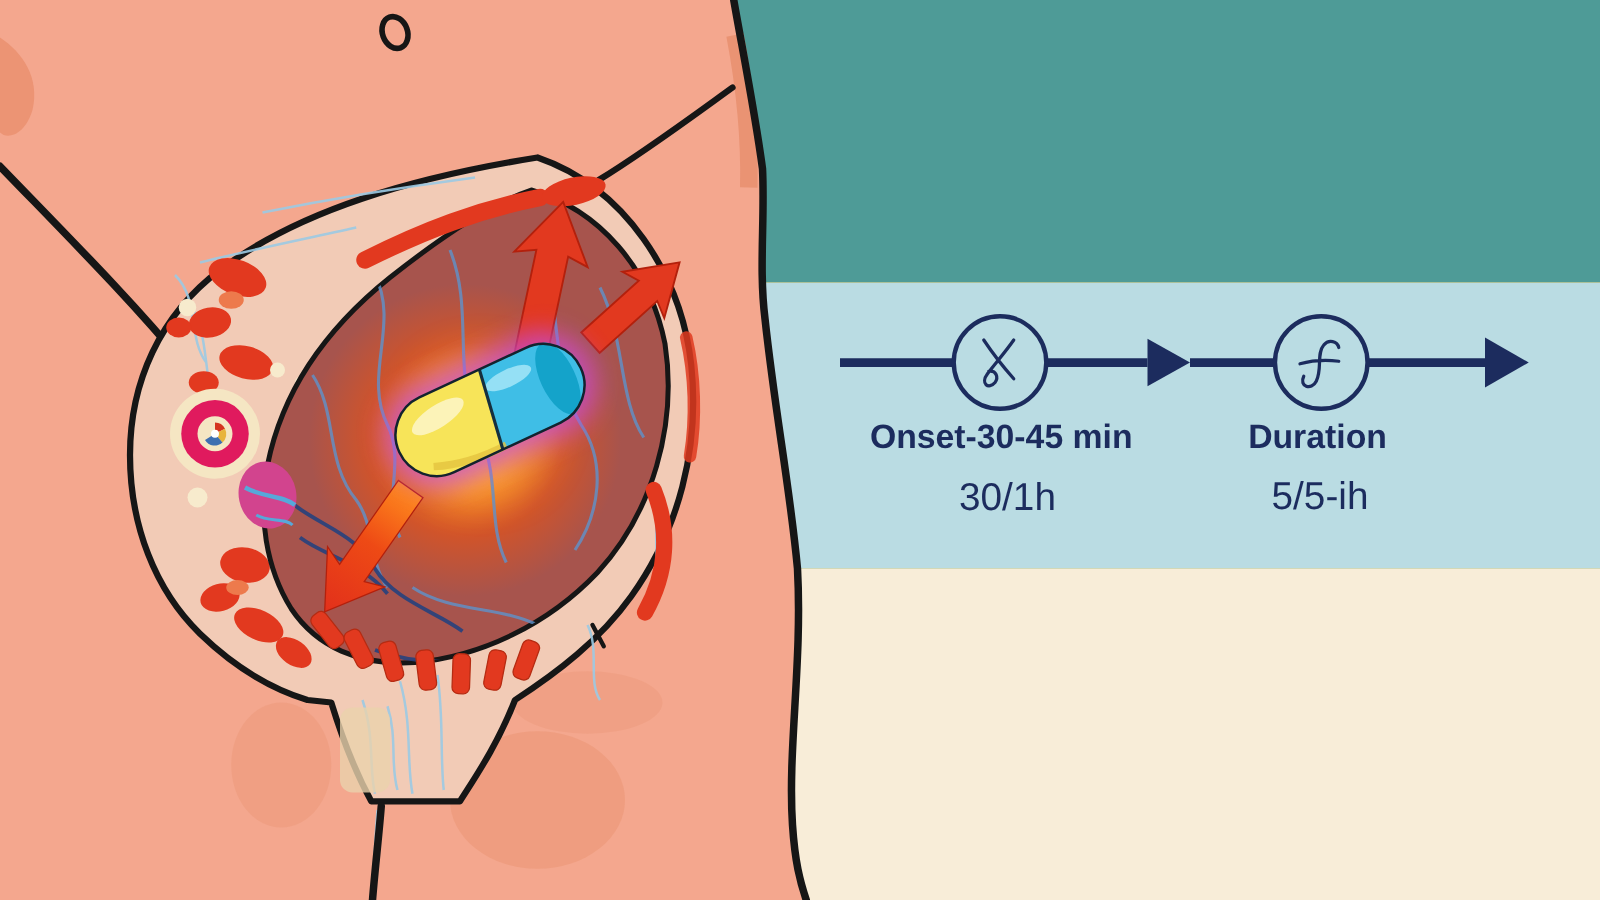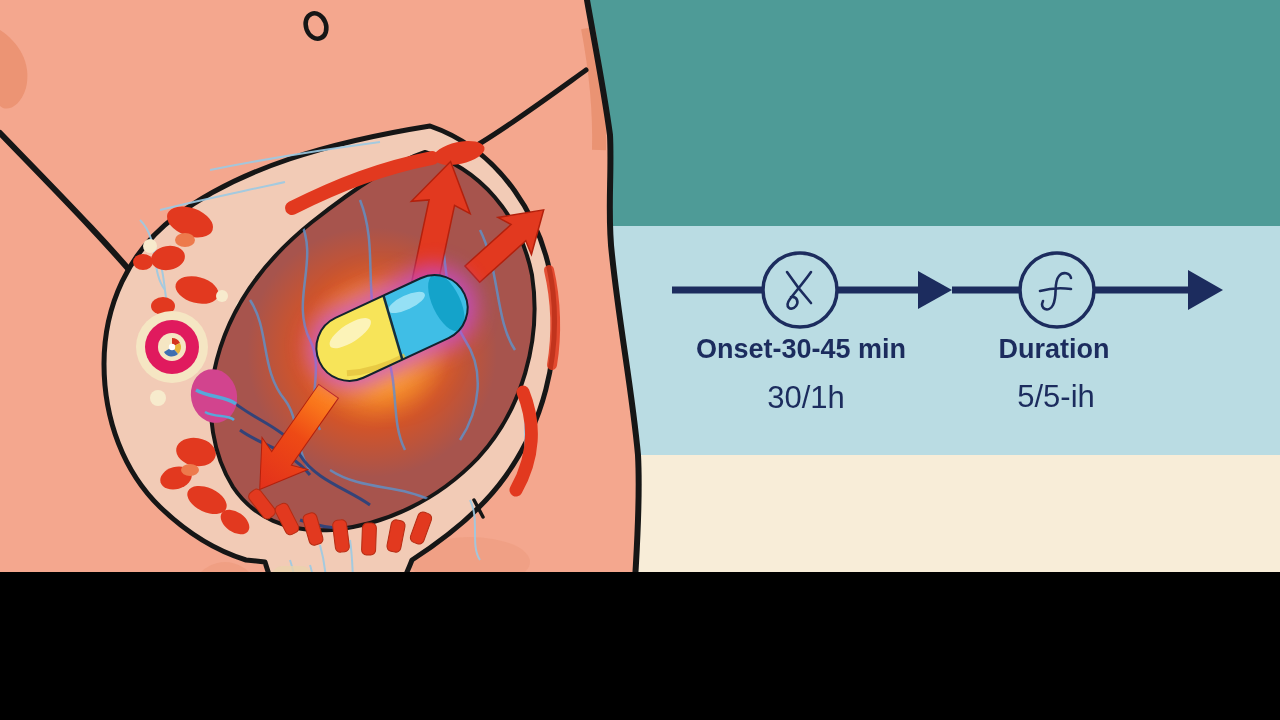--- a/index.html
+++ b/index.html
@@ -1,16 +1,16 @@
 <!DOCTYPE html>
 <html style="--teal-band: #4E9B97; --blue-band: #BADCE3; --cream-band: #F8EDD8; --skin: #F4A78E; --skin-shadow: #E8936F; --outline: #161616; --organ-wall: #F2CBB6; --organ-cavity: #A7544D; --arrow-red: #E2391F; --pill-yellow: #F7E459; --pill-cyan: #3FBEE6; --pill-cap-teal: #14A3CA; --glow-orange: #FF8A1E; --glow-purple: #C44BE0; --vein-blue: #5E93CC; --vein-dark: #27427E; --accent-magenta: #E01A5E; --timeline-navy: #1C2C5E;"><head>
 <meta charset="utf-8">
 <style>
   html,body{margin:0;padding:0;background:#000;}
-  .stage{position:relative;width:1280px;height:572px;overflow:hidden;background:#eab308;
+  .stage{position:relative;width:1280px;height:720px;overflow:hidden;background:#eab308;
          font-family:"Liberation Sans",sans-serif;}
   svg{display:block;}
   .band-teal{fill:var(--teal-band,#4E9B97);}
   .band-blue{fill:var(--blue-band,#BADCE3);}
   .band-cream{fill:var(--cream-band,#F8EDD8);}
   .skin{fill:var(--skin,#F4A78E);}
   .ink{stroke:var(--outline,#161616);}
   .wall{fill:var(--organ-wall,#F2CBB6);}
   .cavity{fill:var(--organ-cavity,#A7544D);}
   .red{fill:var(--arrow-red,#E2391F);}

